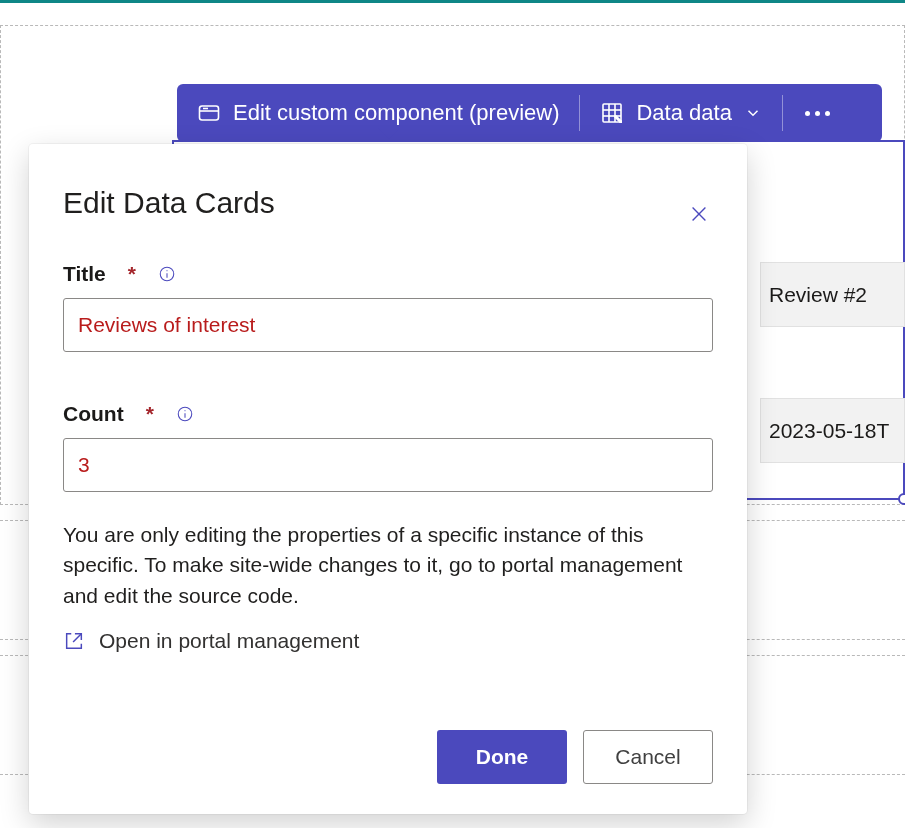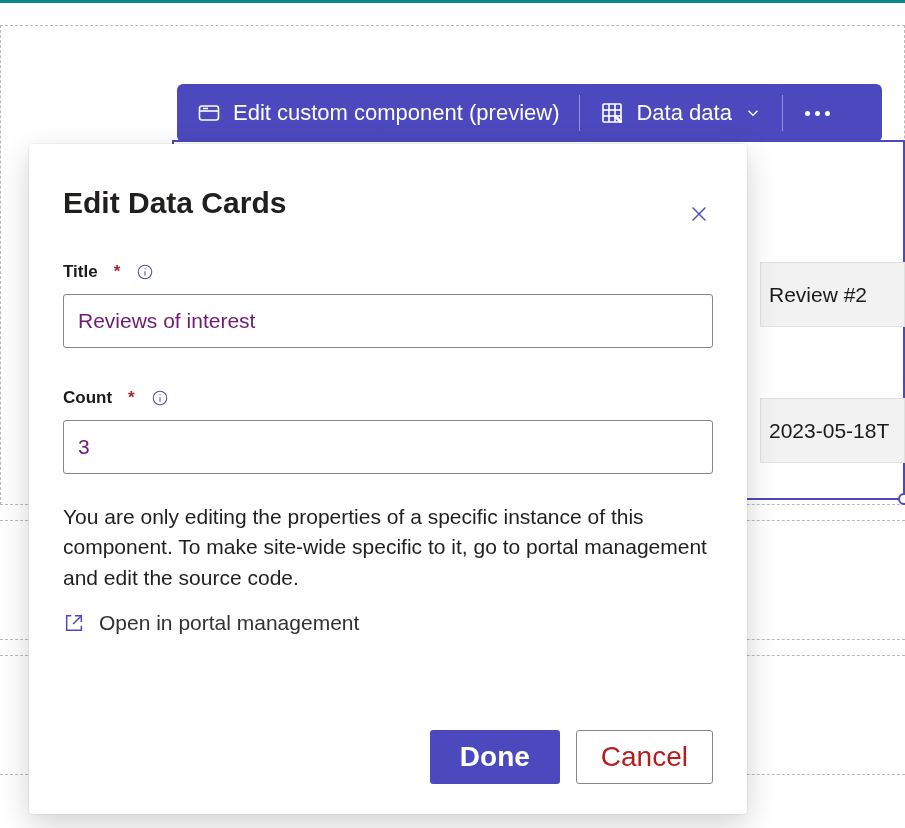--- a/index.html
+++ b/index.html
@@ -59,49 +59,49 @@
   }
 
   
   .panel {
     position:absolute; left:29px; top:144px; width:718px; height:670px;
     background:#fff; border-radius:4px;
     box-shadow: 0 10px 30px rgba(0,0,0,0.18), 0 0 0 1px rgba(0,0,0,0.04);
     padding: 42px 34px 30px 34px;
   }
   .panel h1 {
-    margin:0; font-size:30px; font-weight:700; color:#201f1e;
+    margin:0; font-size:30px; font-weight:400; color:#201f1e;
   }
   .close-x {
     position:absolute; right:28px; top:50px; width:40px; height:40px;
     display:flex; align-items:center; justify-content:center; cursor:pointer; border-radius:4px;
   }
   .close-x svg{ width:22px; height:22px; stroke:#4b49bd; stroke-width:1.5; fill:none;}
 
   .field { margin-top: 42px; }
-  .field + .field { margin-top: 40px; }
-  .field-label { font-size:17px; font-weight:600; display:flex; align-items:center; gap:16px;}
+  .field + .field { margin-top: 50px; }
+  .field-label { font-size:21px; font-weight:600; display:flex; align-items:center; gap:22px;}
   .req { color:#a4262c; font-weight:600;}
   .info-ic { width:18px; height:18px; stroke:#4b49bd; fill:none; stroke-width:1.4;}
   .field input {
     margin-top:12px; width:100%; height:54px;
     border:1px solid #8a8886; border-radius:3px;
-    font-size:21px; padding:4px 14px; font-family:inherit; color:#701a75;
+    font-size:21px; padding:4px 14px; font-family:inherit; color:#b91c1c;
     background:#fff;
   }
 
   .hint { margin-top:28px; font-size:21px; line-height:1.45; color:#201f1e;}
 
   .portal-link { margin-top:18px; display:flex; align-items:center; gap:14px; font-size:21px; color:#323130; cursor:pointer; width:max-content;text-align:right;}
   .portal-link svg{ width:22px; height:22px; stroke:#4b49bd; fill:none; stroke-width:1.6;}
 
   .actions { position:absolute; right:34px; bottom:30px; display:flex; gap:16px;}
-  .btn { height:54px; min-width:130px; padding:0 24px; font-size:28px; border-radius:3px; cursor:pointer; font-family:inherit;}
+  .btn { height:54px; min-width:130px; padding:0 24px; font-size:21px; border-radius:3px; cursor:pointer; font-family:inherit;}
   .btn-primary{ background:#4b49bd; color:#fff; border:none; font-weight:600;}
-  .btn-secondary{ background:#fff; color:#b91c1c; border:1px solid #8a8886;}
+  .btn-secondary{ background:#fff; color:#404040; border:1px solid #8a8886;}
 </style>
 </head>
 <body>
 
 <div class="teal-line"></div>
 
 <div class="dash dash-top"></div>
 <div class="dash dash-left"></div>
 <div class="dash dash-left2"></div>
 
@@ -176,21 +176,21 @@
       <span class="req">*</span>
       <svg class="info-ic" viewBox="0 0 24 24">
           <circle cx="12" cy="12" r="9"></circle>
           <line x1="12" y1="11" x2="12" y2="17"></line>
           <circle cx="12" cy="7.5" r="0.7" fill="#4b49bd" stroke="none"></circle>
         </svg>
     </div>
     <input type="text" value="3" style="">
   </div>
 
-  <div class="hint">You are only editing the properties of a specific instance of this component. To make site-wide specific to it, go to portal management and edit the source code.</div>
+  <div class="hint">You are only editing the properties of a specific instance of this specific. To make site-wide changes to it, go to portal management and edit the source code.</div>
 
   <div class="portal-link">
     <svg viewBox="0 0 24 24">
       <path d="M9 4 H4 V20 H20 V15"></path>
       <polyline points="13 4 20 4 20 11"></polyline>
       <line x1="20" y1="4" x2="11" y2="13"></line>
     </svg>
     <span>Open in portal management</span>
   </div>
 

